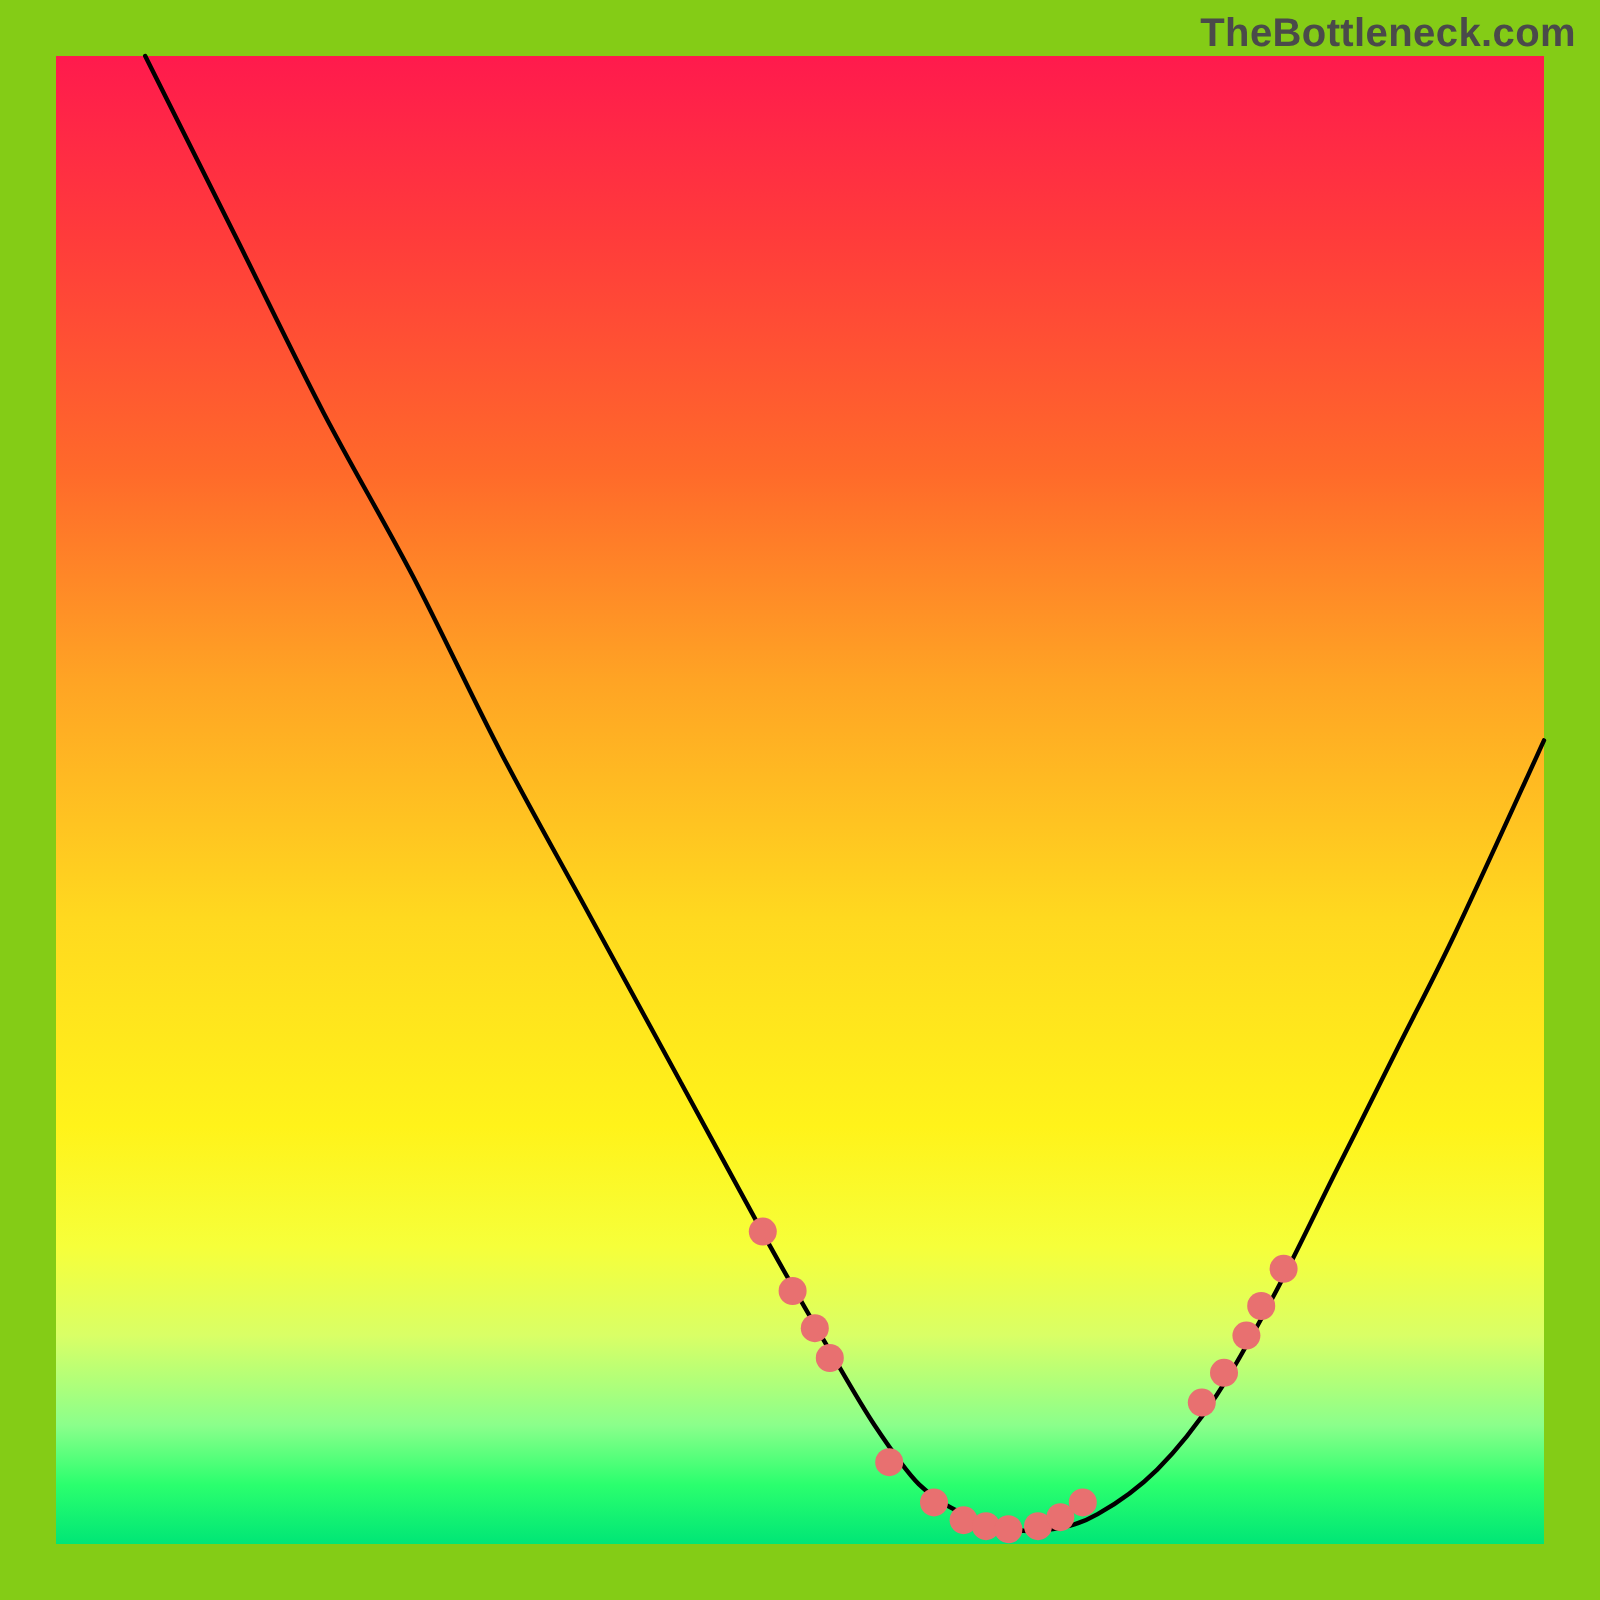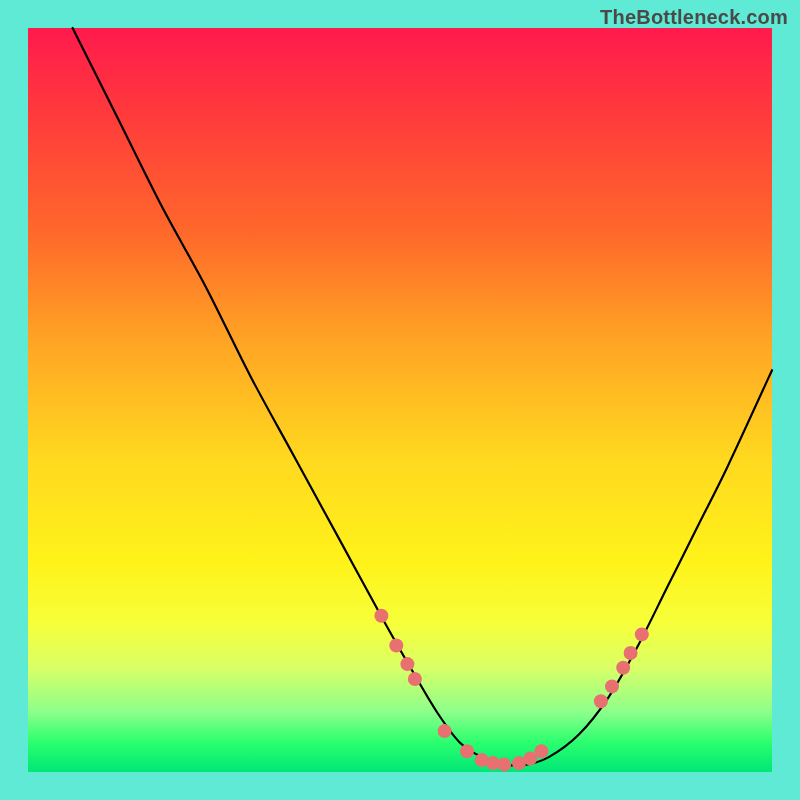--- a/index.html
+++ b/index.html
@@ -9,21 +9,21 @@
     height: 800px;
     background: #000;
     overflow: hidden;
   }
   .frame {
     position: absolute;
     left: 0;
     top: 0;
     width: 800px;
     height: 800px;
-    background: #5eead4;
+    background: #84cc16;
   }
   .plot {
     position: absolute;
     left: 28px;
     top: 28px;
     width: 744px;
     height: 744px;
     background: linear-gradient(to bottom,
       #ff1a4d 0%,
       #ff3b3b 12%,

